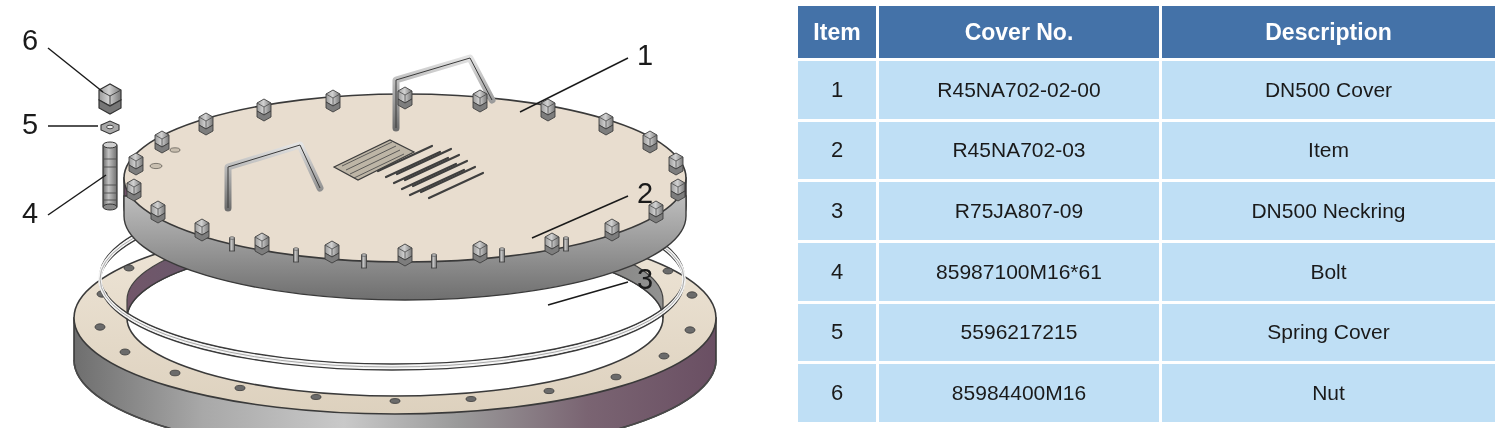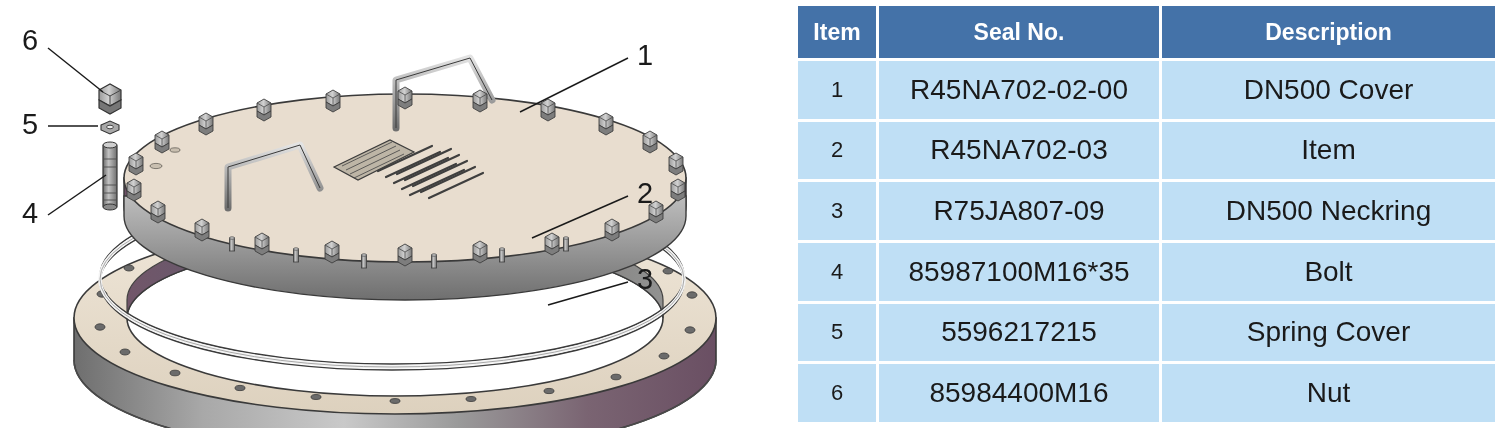--- a/index.html
+++ b/index.html
@@ -29,21 +29,21 @@
   .parts-table col.c-desc{width:333px;}
 
   .parts-table th{
     background:#4472a8;color:#ffffff;
     font-size:23px;font-weight:bold;
     height:52px;text-align:center;vertical-align:middle;
     padding:0;border:0;margin-top:29px;
   }
   .parts-table td{
     background:#bfdff5;color:#1a1a1a;
-    font-size:28px;font-weight:normal;
+    font-size:21px;font-weight:normal;
     height:54px;text-align:center;vertical-align:middle;
     padding:0;border:0;
   }
   .parts-table td.item-cell{font-size:22px;}
 </style>
 </head>
 <body>
 
 <div class="page">
 
@@ -289,21 +289,21 @@
 
   <table class="parts-table">
     <colgroup>
       <col class="c-item">
         <col class="c-part">
         <col class="c-desc">
     </colgroup>
     <thead>
       <tr>
         <th>Item</th>
-        <th>Seal No.</th>
+        <th>Cover No.</th>
         <th>Description</th>
       </tr>
     </thead>
     <tbody>
       <tr>
         <td class="item-cell">1</td>
         <td>R45NA702-02-00</td>
         <td>DN500 Cover</td>
       </tr>
       <tr>
@@ -311,21 +311,21 @@
         <td>R45NA702-03</td>
         <td>Item</td>
       </tr>
       <tr>
         <td class="item-cell">3</td>
         <td>R75JA807-09</td>
         <td>DN500 Neckring</td>
       </tr>
       <tr>
         <td class="item-cell">4</td>
-        <td>85987100M16*35</td>
+        <td>85987100M16*61</td>
         <td>Bolt</td>
       </tr>
       <tr>
         <td class="item-cell">5</td>
         <td>5596217215</td>
         <td>Spring Cover</td>
       </tr>
       <tr>
         <td class="item-cell">6</td>
         <td>85984400M16</td>

